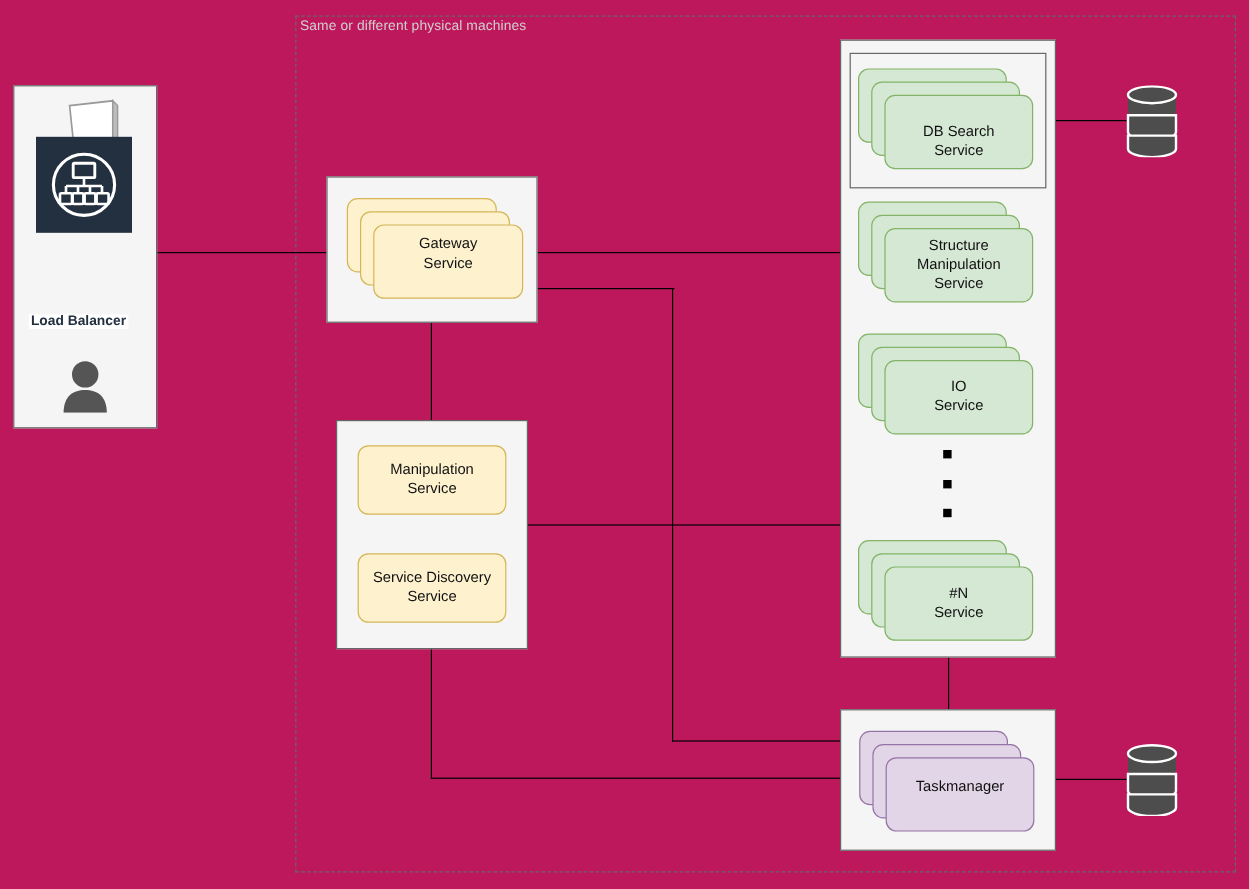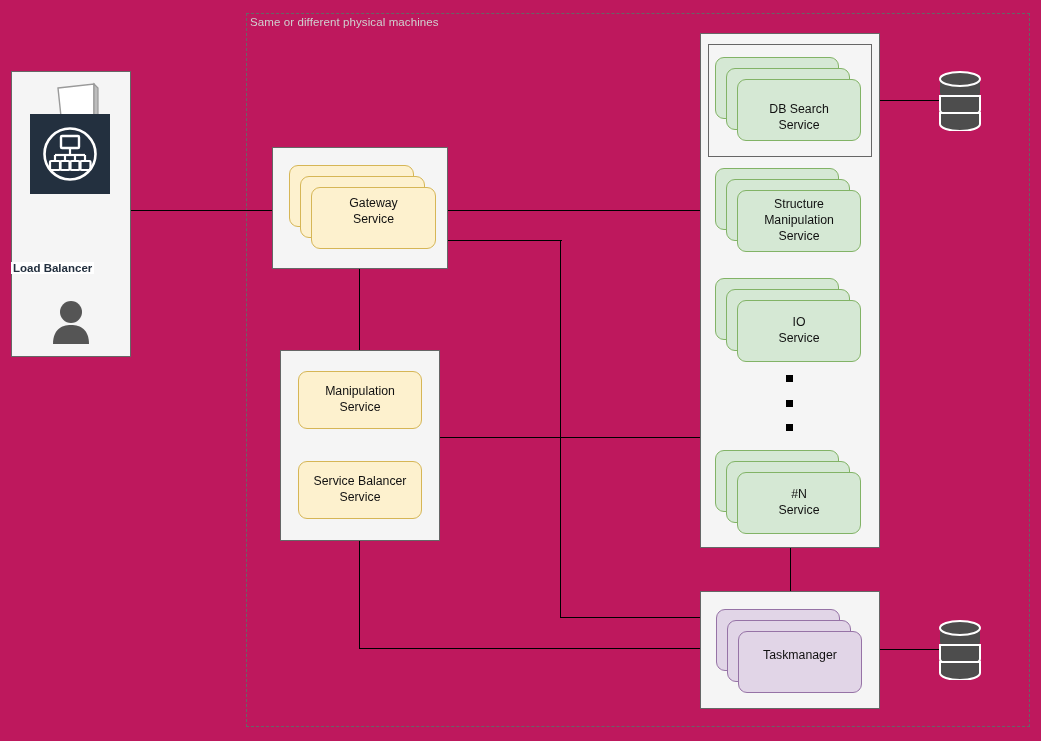--- a/index.html
+++ b/index.html
@@ -60,21 +60,21 @@
     left: 30px;
     top: 114px;
     width: 80px;
     height: 80px;
     background: #23303f;
   }
   #lb-caption {
     left: 11px;
     top: 262px;
     width: 96px;
-    text-align: left;
+    text-align: right;
     font-size: 11.5px;
     font-weight: bold;
     color: #23303f;
   }
   #lb-caption span { background: #ffffff; padding: 0 2px; }
 
   
   .stack {
     position: absolute;
   }
@@ -225,21 +225,21 @@
 
   <div class="plainbox" style="left:298px; top:371px; width:124px; height:58px;">
     <div>
       <div>Manipulation</div>
       <div>Service</div>
     </div>
   </div>
 
   <div class="plainbox" style="left:298px; top:461px; width:124px; height:58px;">
     <div>
-      <div>Service Balancer</div>
+      <div>Service Discovery</div>
       <div>Service</div>
     </div>
   </div>
 
   <div class="panel abs" style="left:700px; top:33px; width:180px; height:515px;"></div>
 
   <div class="panel-inner abs" style="left:708px; top:44px; width:164px; height:113px;"></div>
   <div class="stack green" style="left:715px; top:57px;">
     <div class="card c1" style="width:124px; height:62px;"></div>
     <div class="card c2" style="width:124px; height:62px;"></div>

